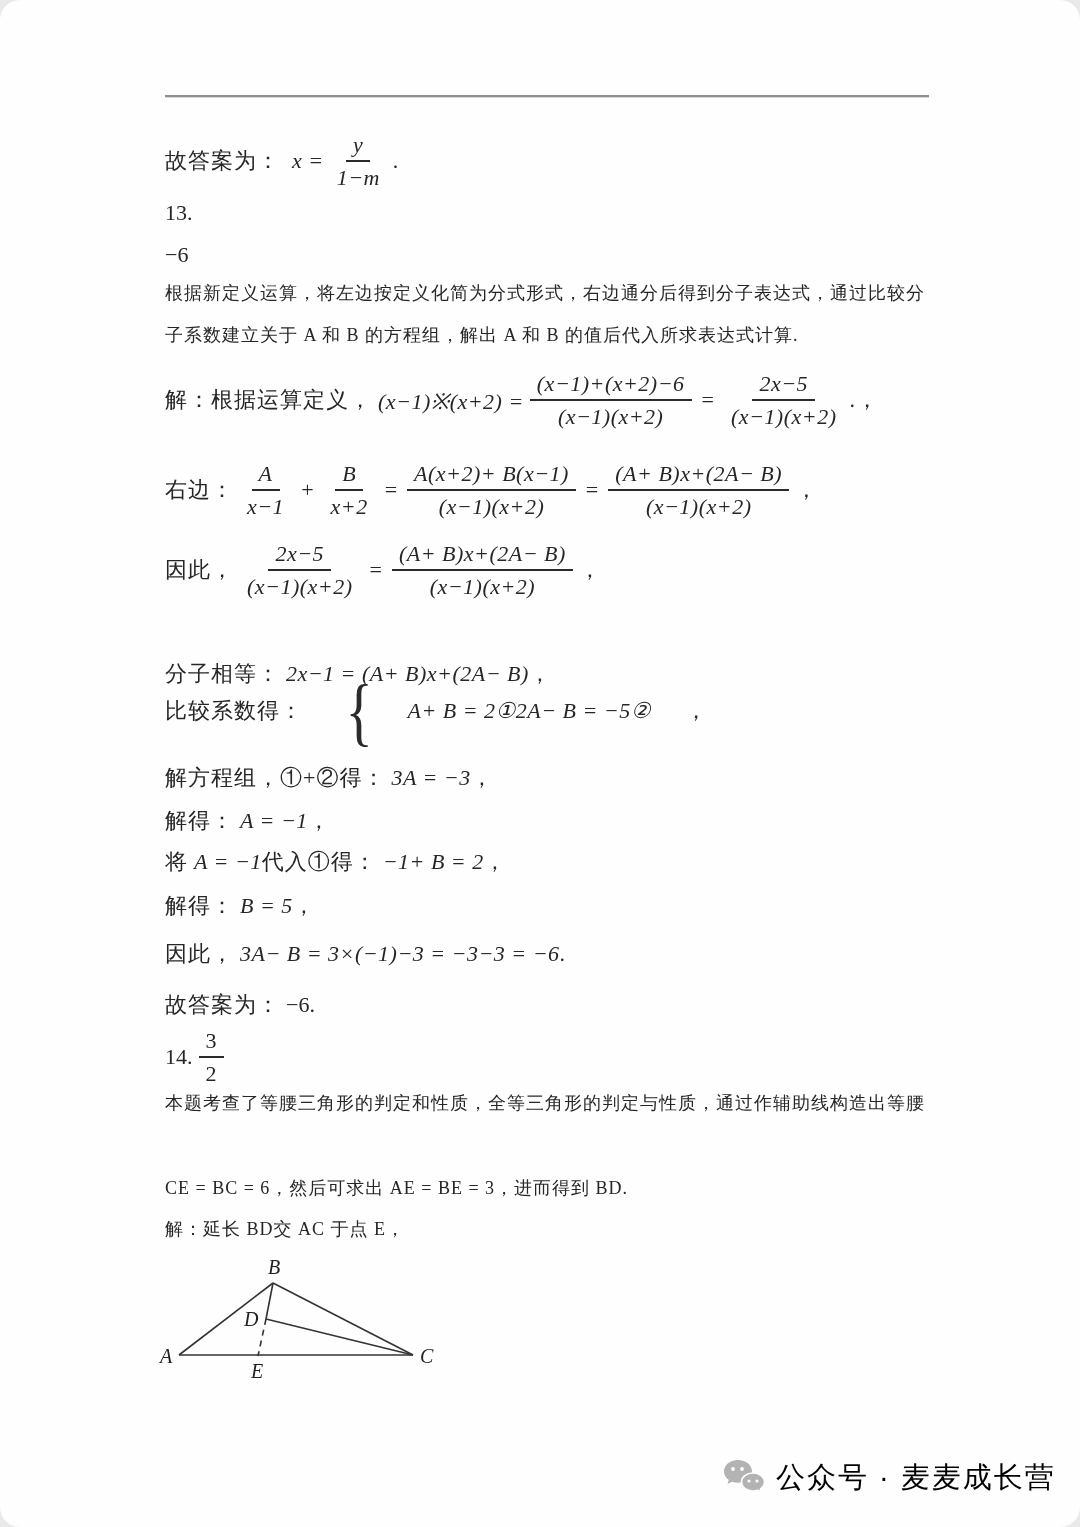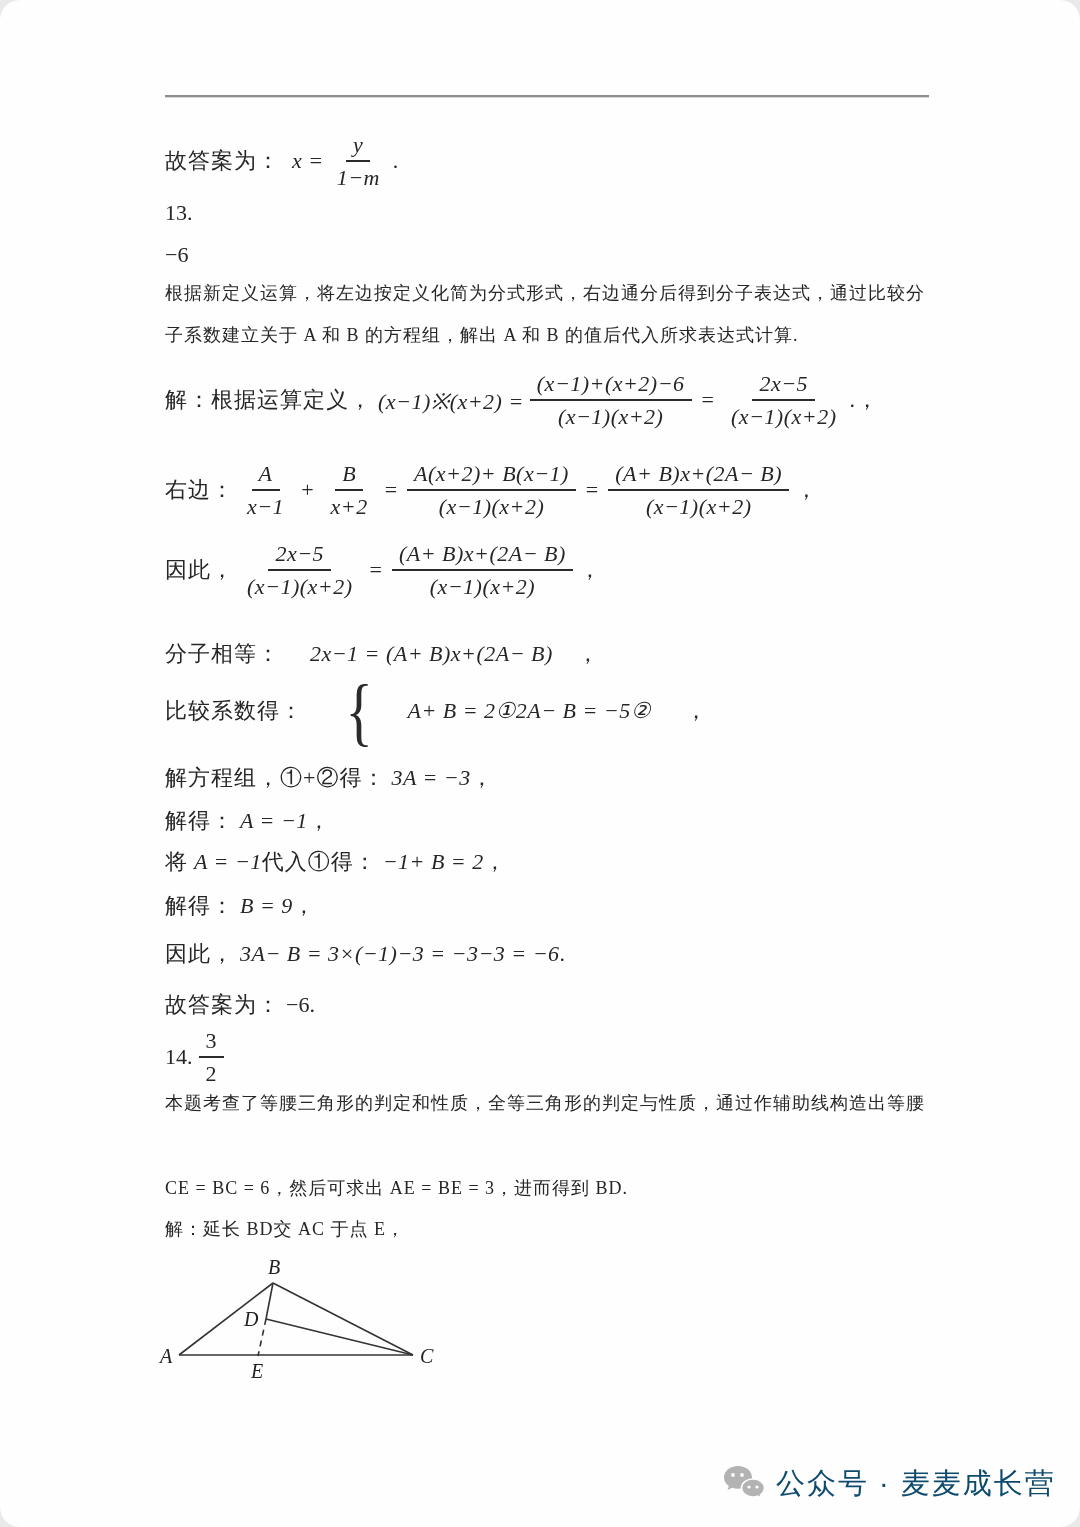--- a/index.html
+++ b/index.html
@@ -36,21 +36,21 @@
   .brace {
     font-size:76px; font-weight:400; line-height:0.9;
     transform:scaleX(0.75); margin:0 2px 0 10px; color:#2b2b2b;
     font-style:normal;
   }
   .syscol { display:flex; flex-direction:row; }
   .sysrow { height:36px; display:flex; align-items:center; }
   .diagram { position:absolute; left:150px; top:1256px; }
   .watermark {
     position:absolute; left:722px; top:1458px; height:46px;
-    display:flex; align-items:flex-end; color:#0c4a6e;
+    display:flex; align-items:flex-start; color:#000000;
   }
   .watermark .wm-text {
     font-family:"Liberation Sans","DejaVu Sans",sans-serif;
     font-size:29px; letter-spacing:2px; margin-left:10px;
   }
 </style>
 </head>
 <body>
 
 <div class="page">
@@ -128,21 +128,21 @@
       <span class="den">(x−1)(x+2)</span>
     </span>
     <span class="mn op">=</span>
     <span class="frac m">
       <span class="num">(A+ B)x+(2A− B)</span>
       <span class="den">(x−1)(x+2)</span>
     </span>
     <span class="cn">，</span>
   </div>
 
-  <div class="line" style="top:639px; height:30px;gap:24px;">
+  <div class="line" style="top:659px; height:30px;">
     <span class="cn">分子相等：</span>
     <span class="m sgap">2x−1 = (A+ B)x+(2A− B)</span>
     <span class="cn">，</span>
   </div>
 
   <div class="line" style="top:671px; height:80px;gap:28px;">
     <span class="cn">比较系数得：</span>
     <span class="brace">{</span>
     <span class="syscol">
       <span class="sysrow m">A+ B = 2①</span>
@@ -166,21 +166,21 @@
   <div class="line" style="top:847px; height:30px;">
     <span class="cn">将</span>
     <span class="m sgap">A = −1</span>
     <span class="cn">代入①得：</span>
     <span class="m sgap">−1+ B = 2</span>
     <span class="cn">，</span>
   </div>
 
   <div class="line" style="top:891px; height:30px;">
     <span class="cn">解得：</span>
-    <span class="m sgap">B = 9</span>
+    <span class="m sgap">B = 5</span>
     <span class="cn">，</span>
   </div>
 
   <div class="line" style="top:939px; height:30px;">
     <span class="cn">因此，</span>
     <span class="m sgap">3A− B = 3×(−1)−3 = −3−3 = −6</span>
     <span class="mn">.</span>
   </div>
 
   <div class="line" style="top:990px; height:30px;">

